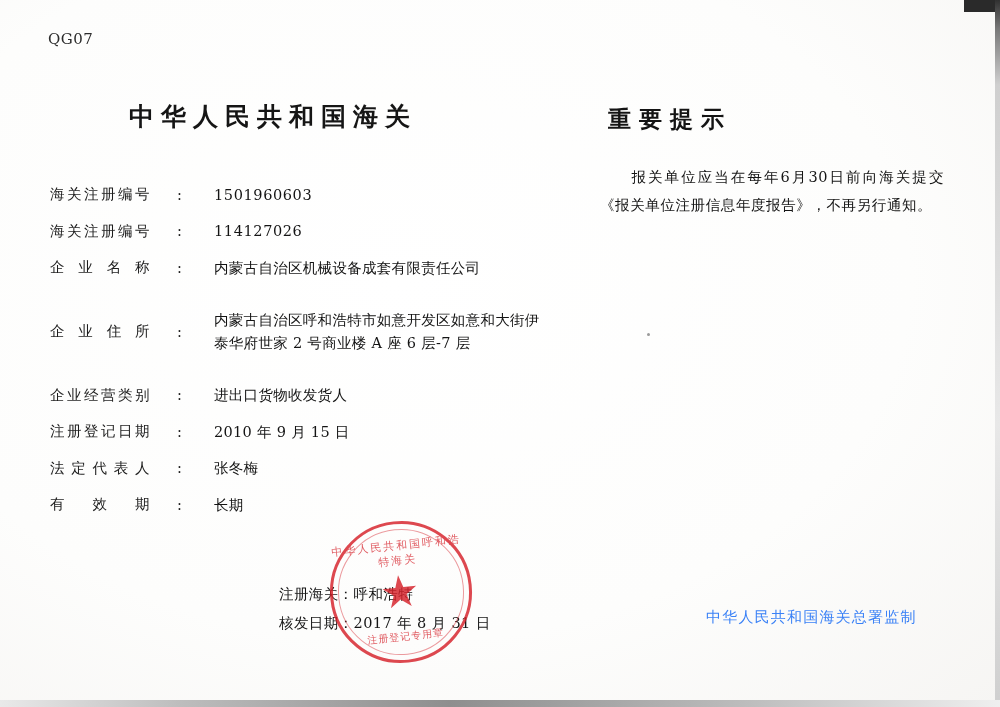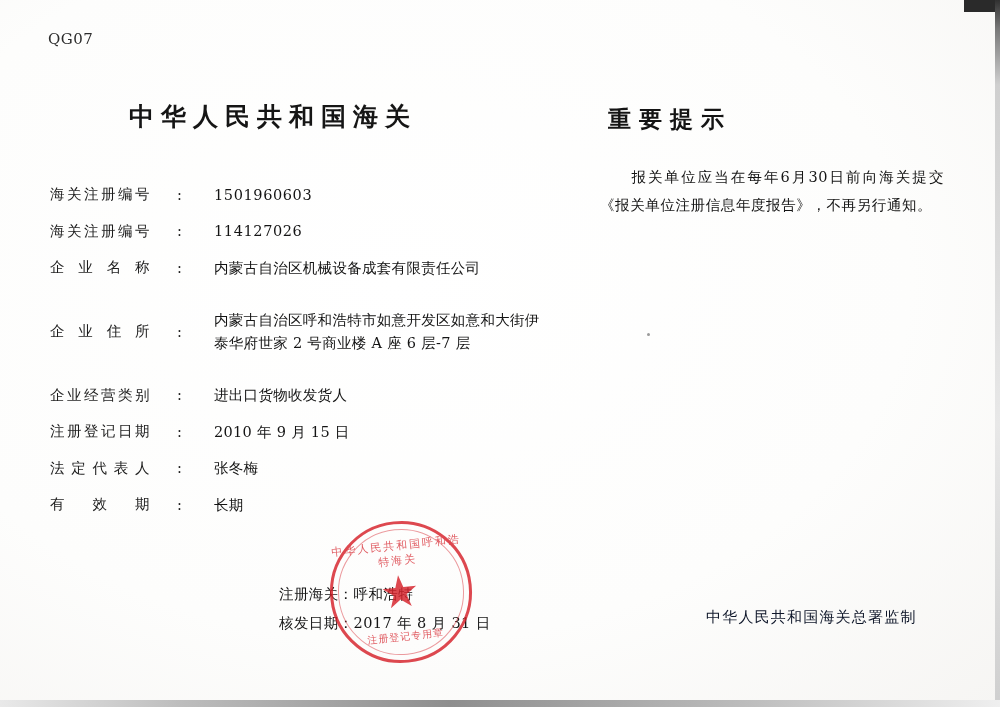--- a/index.html
+++ b/index.html
@@ -219,21 +219,21 @@
     background: #9a9a9a;
     border-radius: 50%;
   }
 
   .footer-right {
     position: absolute;
     left: 706px;
     top: 608px;
     font-size: 15px;
     letter-spacing: 1.2px;
-    color: #0f172a;
+    color: #3b82f6;
   }
 </style>
 </head>
 <body>
 
 <div id="page">
 
   <div class="paper-tint"></div>
 
   <div class="edge-top-right"></div>

